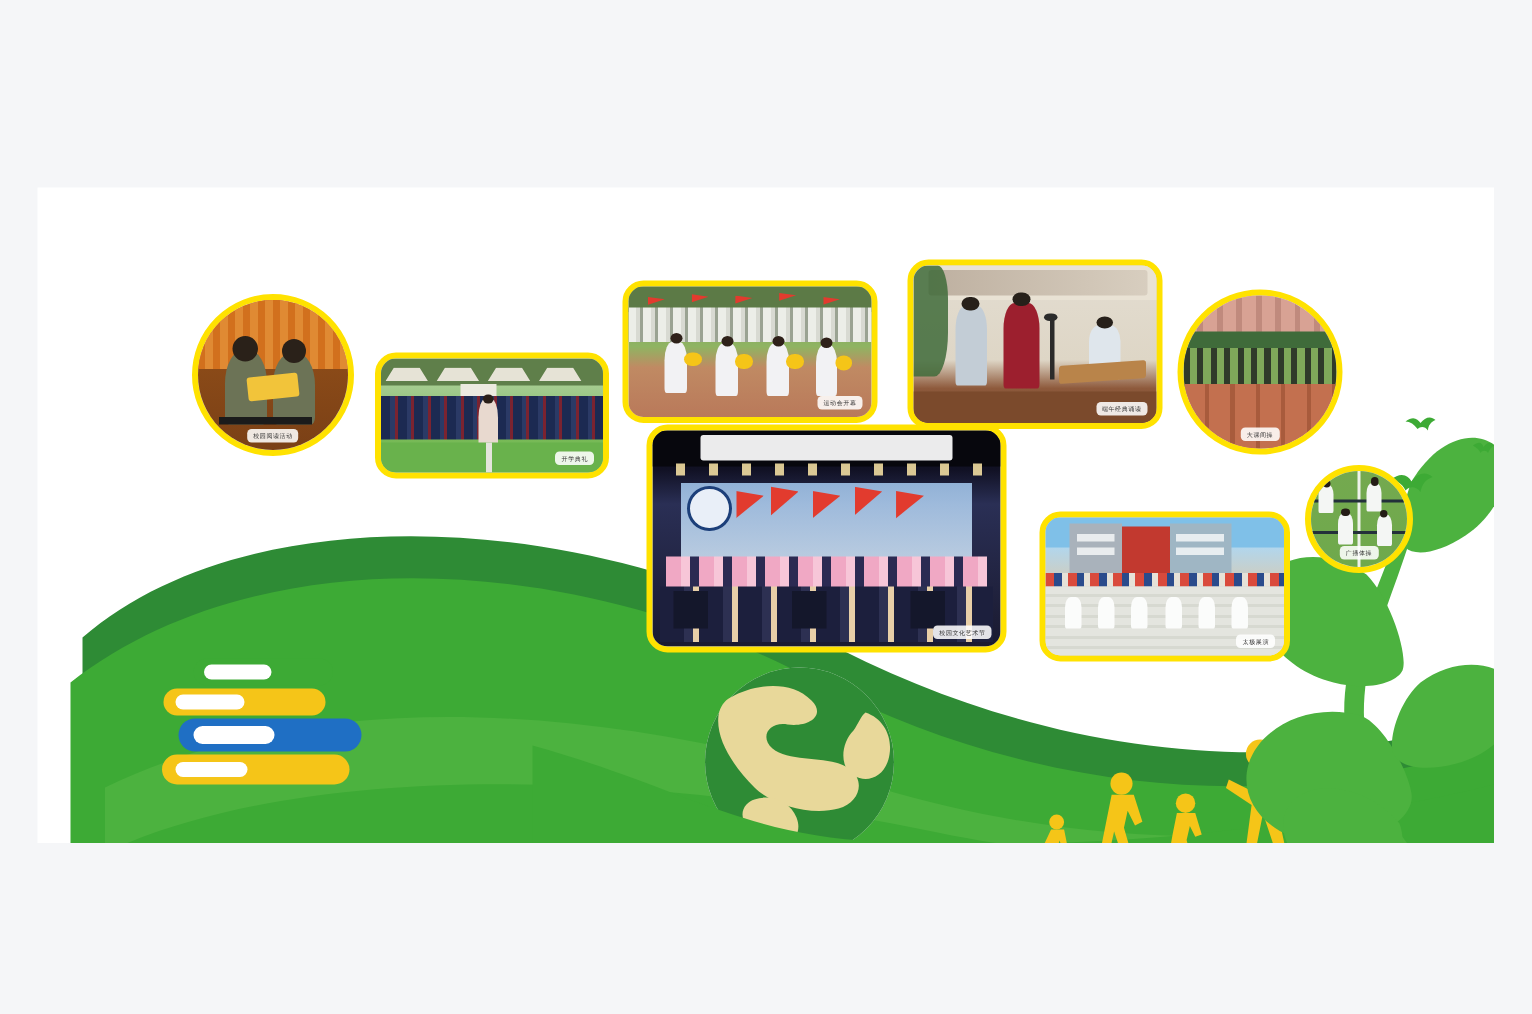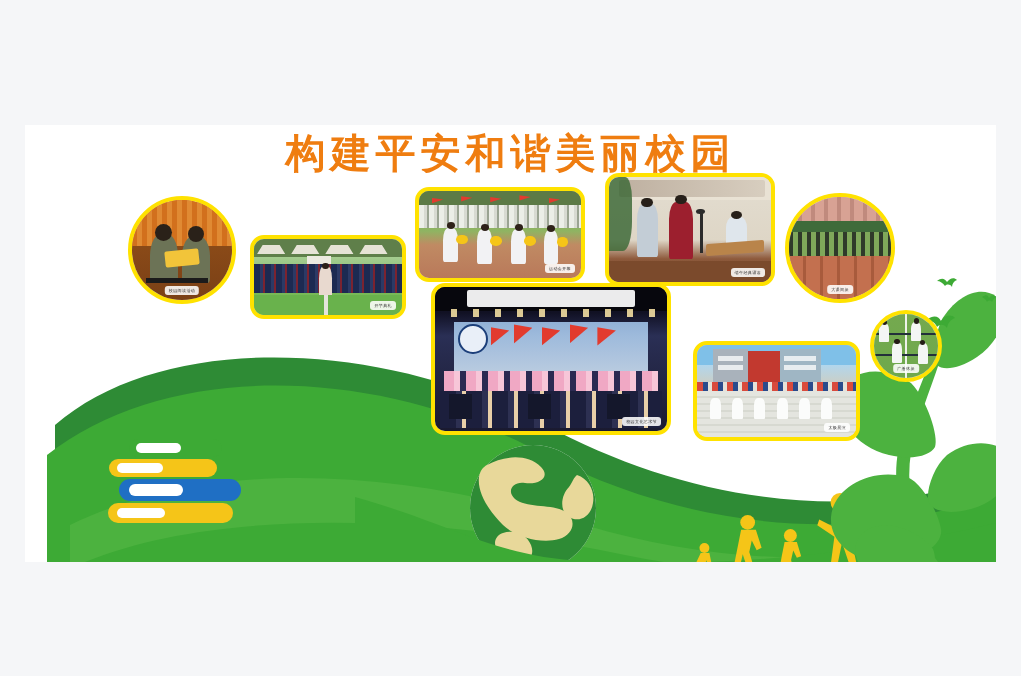--- a/index.html
+++ b/index.html
@@ -177,21 +177,20 @@
         <path d="M97 338 h36 a5 5 0 0 1 0 10 h-36 a5 5 0 0 1 0 -10 z" fill="#ffffff"></path>
 
         <path d="M105 354 h100 a11 11 0 0 1 0 22 h-100 a11 11 0 0 1 0 -22 z" fill="#1f6fc4"></path>
         <path d="M110 359 h42 a6 6 0 0 1 0 12 h-42 a6 6 0 0 1 0 -12 z" fill="#ffffff"></path>
 
         <path d="M93 378 h105 a10 10 0 0 1 0 20 h-105 a10 10 0 0 1 0 -20 z" fill="#f5c518"></path>
         <path d="M97 383 h38 a5 5 0 0 1 0 10 h-38 a5 5 0 0 1 0 -10 z" fill="#ffffff"></path>
       </g>
     </svg>
 
-    <div id="title">构建平安和谐美丽校园</div>
 
     <div class="photo circle" style="left:103px;top:71px;width:108px;height:108px;">
       <div class="inner" style="background:
            linear-gradient(180deg,#c95f18 0%,#d97a22 45%,#8a4a18 46%,#7a4016 100%);">
         <div style="position:absolute;left:0;top:0;width:100%;height:46%;
              background:repeating-linear-gradient(90deg,#d2701d 0 5px,#e08a33 5px 10px);"></div>
         <div class="fig" style="left:18%;top:33%;width:28%;height:50%;background:#6c7356;border-radius:45% 45% 10% 10%;"></div>
         <div class="head" style="left:23%;top:24%;width:17%;height:17%;background:#2a2119;"></div>
         <div class="fig" style="left:50%;top:35%;width:28%;height:48%;background:#6c7356;border-radius:45% 45% 10% 10%;"></div>
         <div class="head" style="left:56%;top:26%;width:16%;height:16%;background:#2a2119;"></div>

